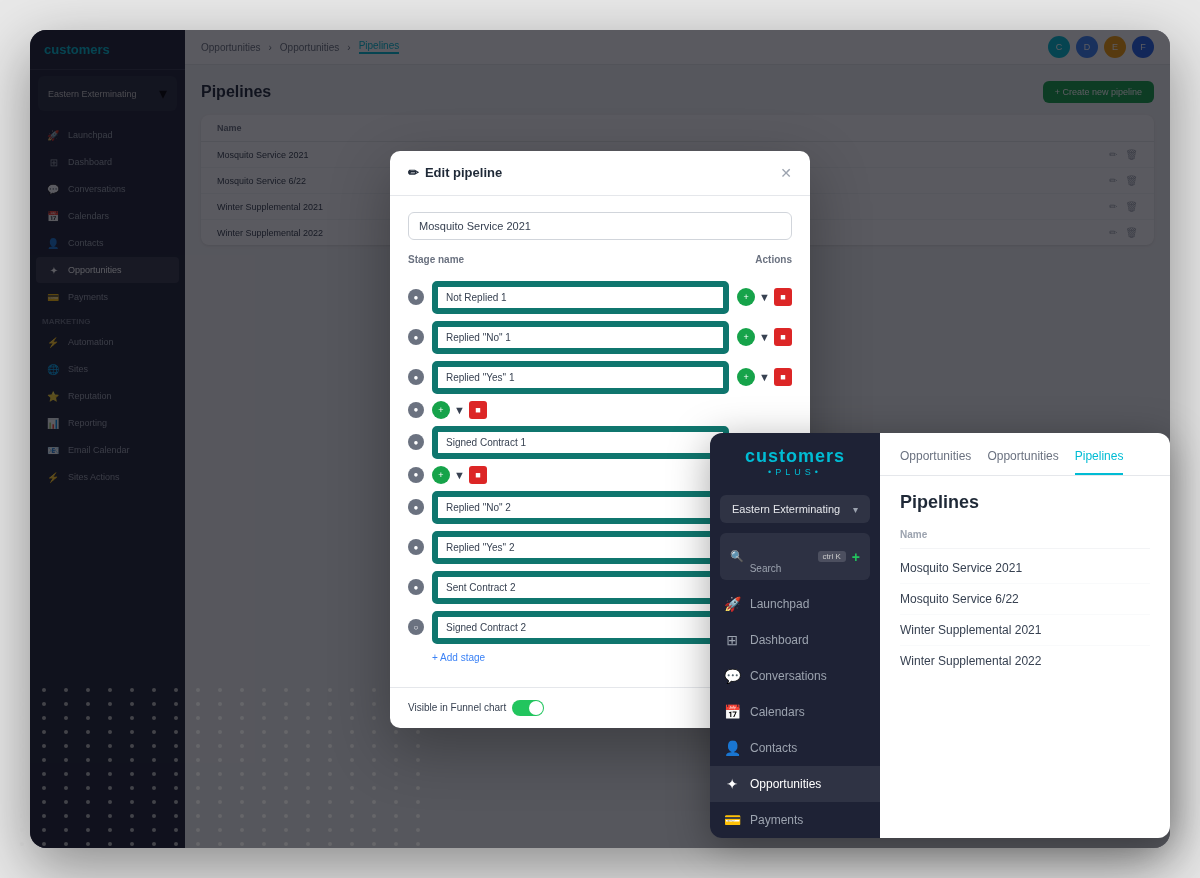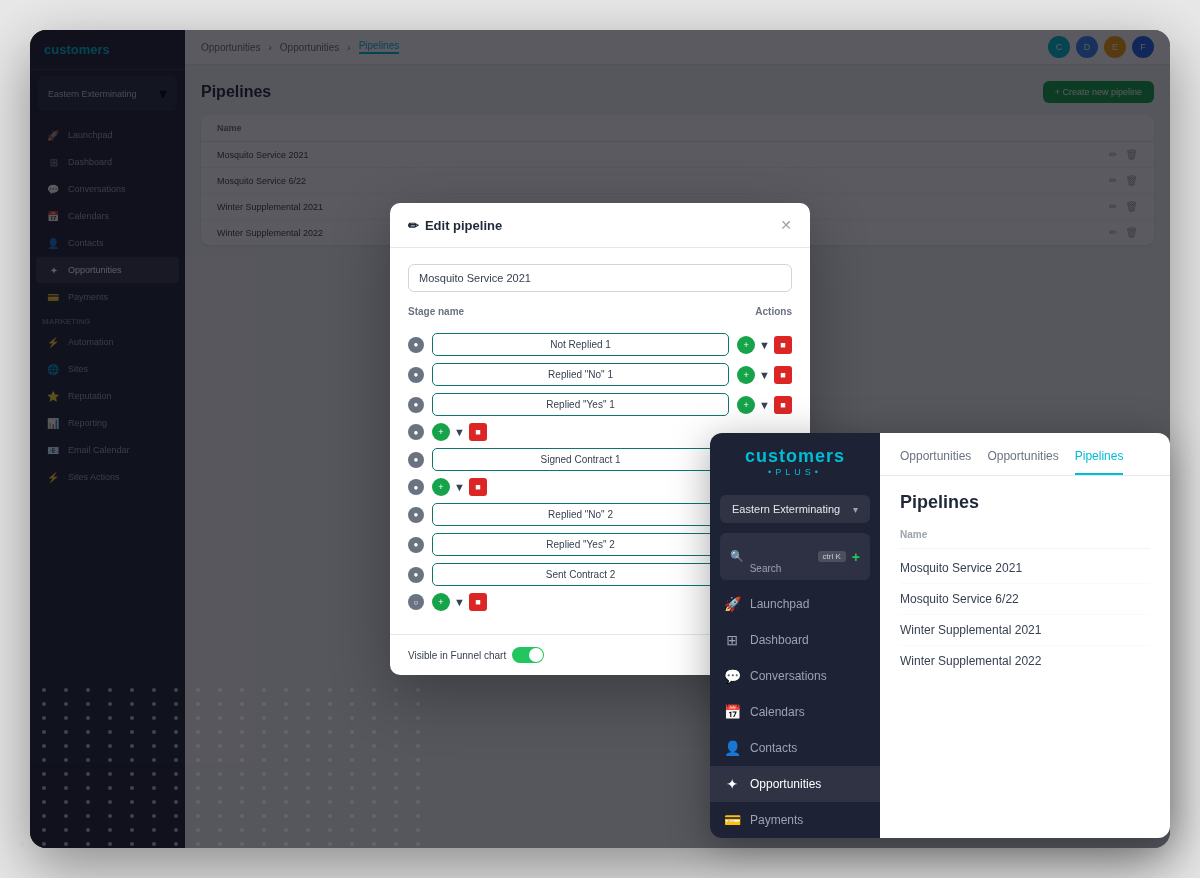--- a/index.html
+++ b/index.html
@@ -325,27 +325,26 @@
       display: flex;
       align-items: center;
       justify-content: center;
       font-size: 8px;
       color: #fff;
       flex-shrink: 0;
     }
 
     .stage-input {
       flex: 1;
-      border: 1px solid #0f766e;
+      border: 6px solid #0f766e;
       border-radius: 5px;
       padding: 5px 8px;
       font-size: 10px;
       color: #374151;
       outline: none;
-      text-align: center;
     }
 
     .stage-actions {
       display: flex;
       align-items: center;
       gap: 4px;
     }
 
     .action-btn-green {
       width: 18px;
@@ -1101,27 +1100,29 @@
           <div class="stage-check">●</div>
           <input class="stage-input" value="Sent Contract 2" style="">
           <div class="stage-actions">
             <div class="action-btn-green">+</div>
             <span class="action-btn-filter">▼</span>
             <div class="action-btn-delete">■</div>
           </div>
         </div>
         <div class="stage-row">
           <div class="stage-check" style="background:#6b7280;">○</div>
+          <input class="stage-input" value="Signed Contract 2" style="">
           <div class="stage-actions">
             <div class="action-btn-green">+</div>
             <span class="action-btn-filter">▼</span>
             <div class="action-btn-delete">■</div>
           </div>
         </div>
 
+        <div class="add-stage-btn">+ Add stage</div>
       </div>
       <div class="modal-footer-row">
         <div class="footer-row-left">
           <span>Visible in Funnel chart</span>
           <div class="toggle-switch"></div>
         </div>
         <div class="footer-row-right">
           <span>Visible in Pie chart</span>
         </div>
       </div>

